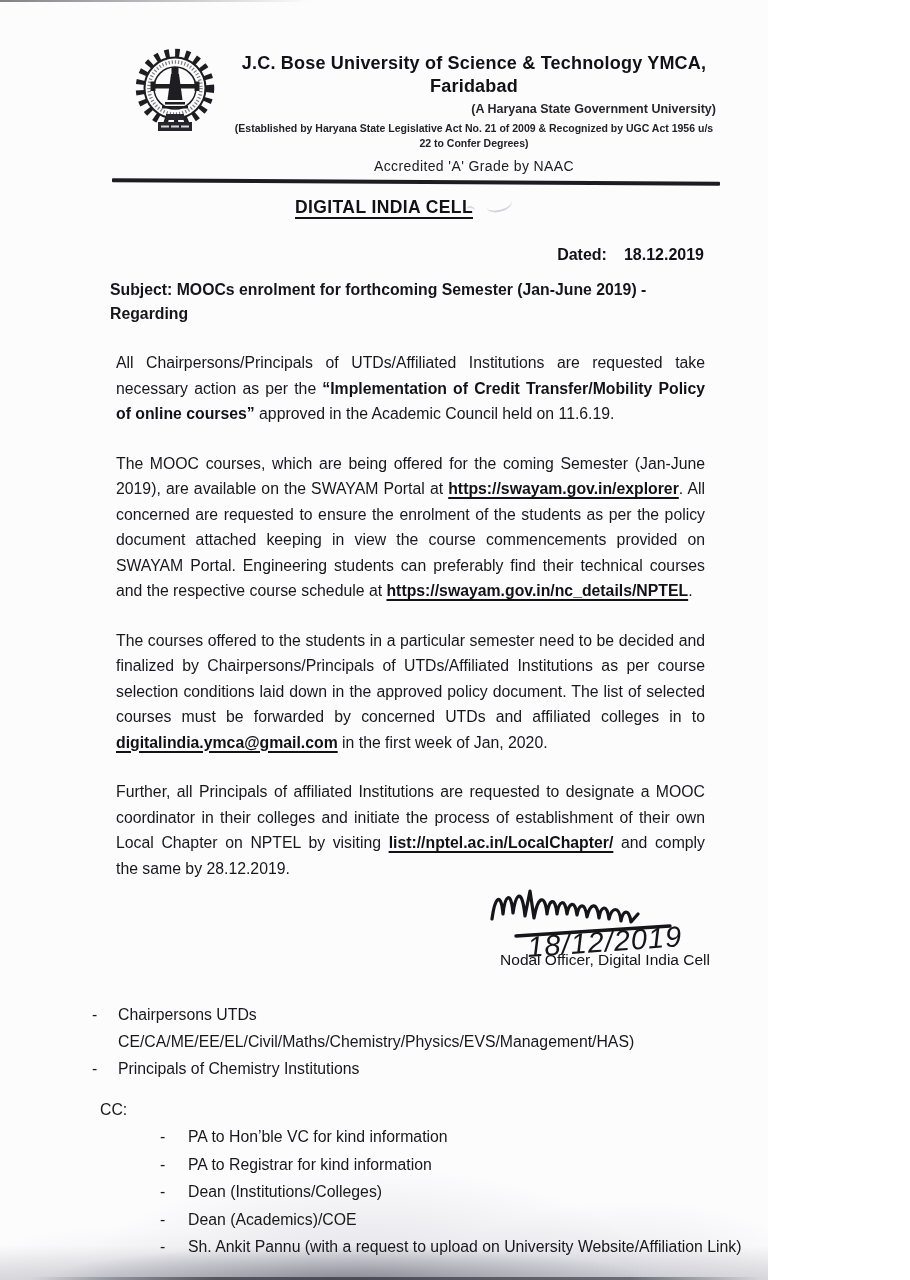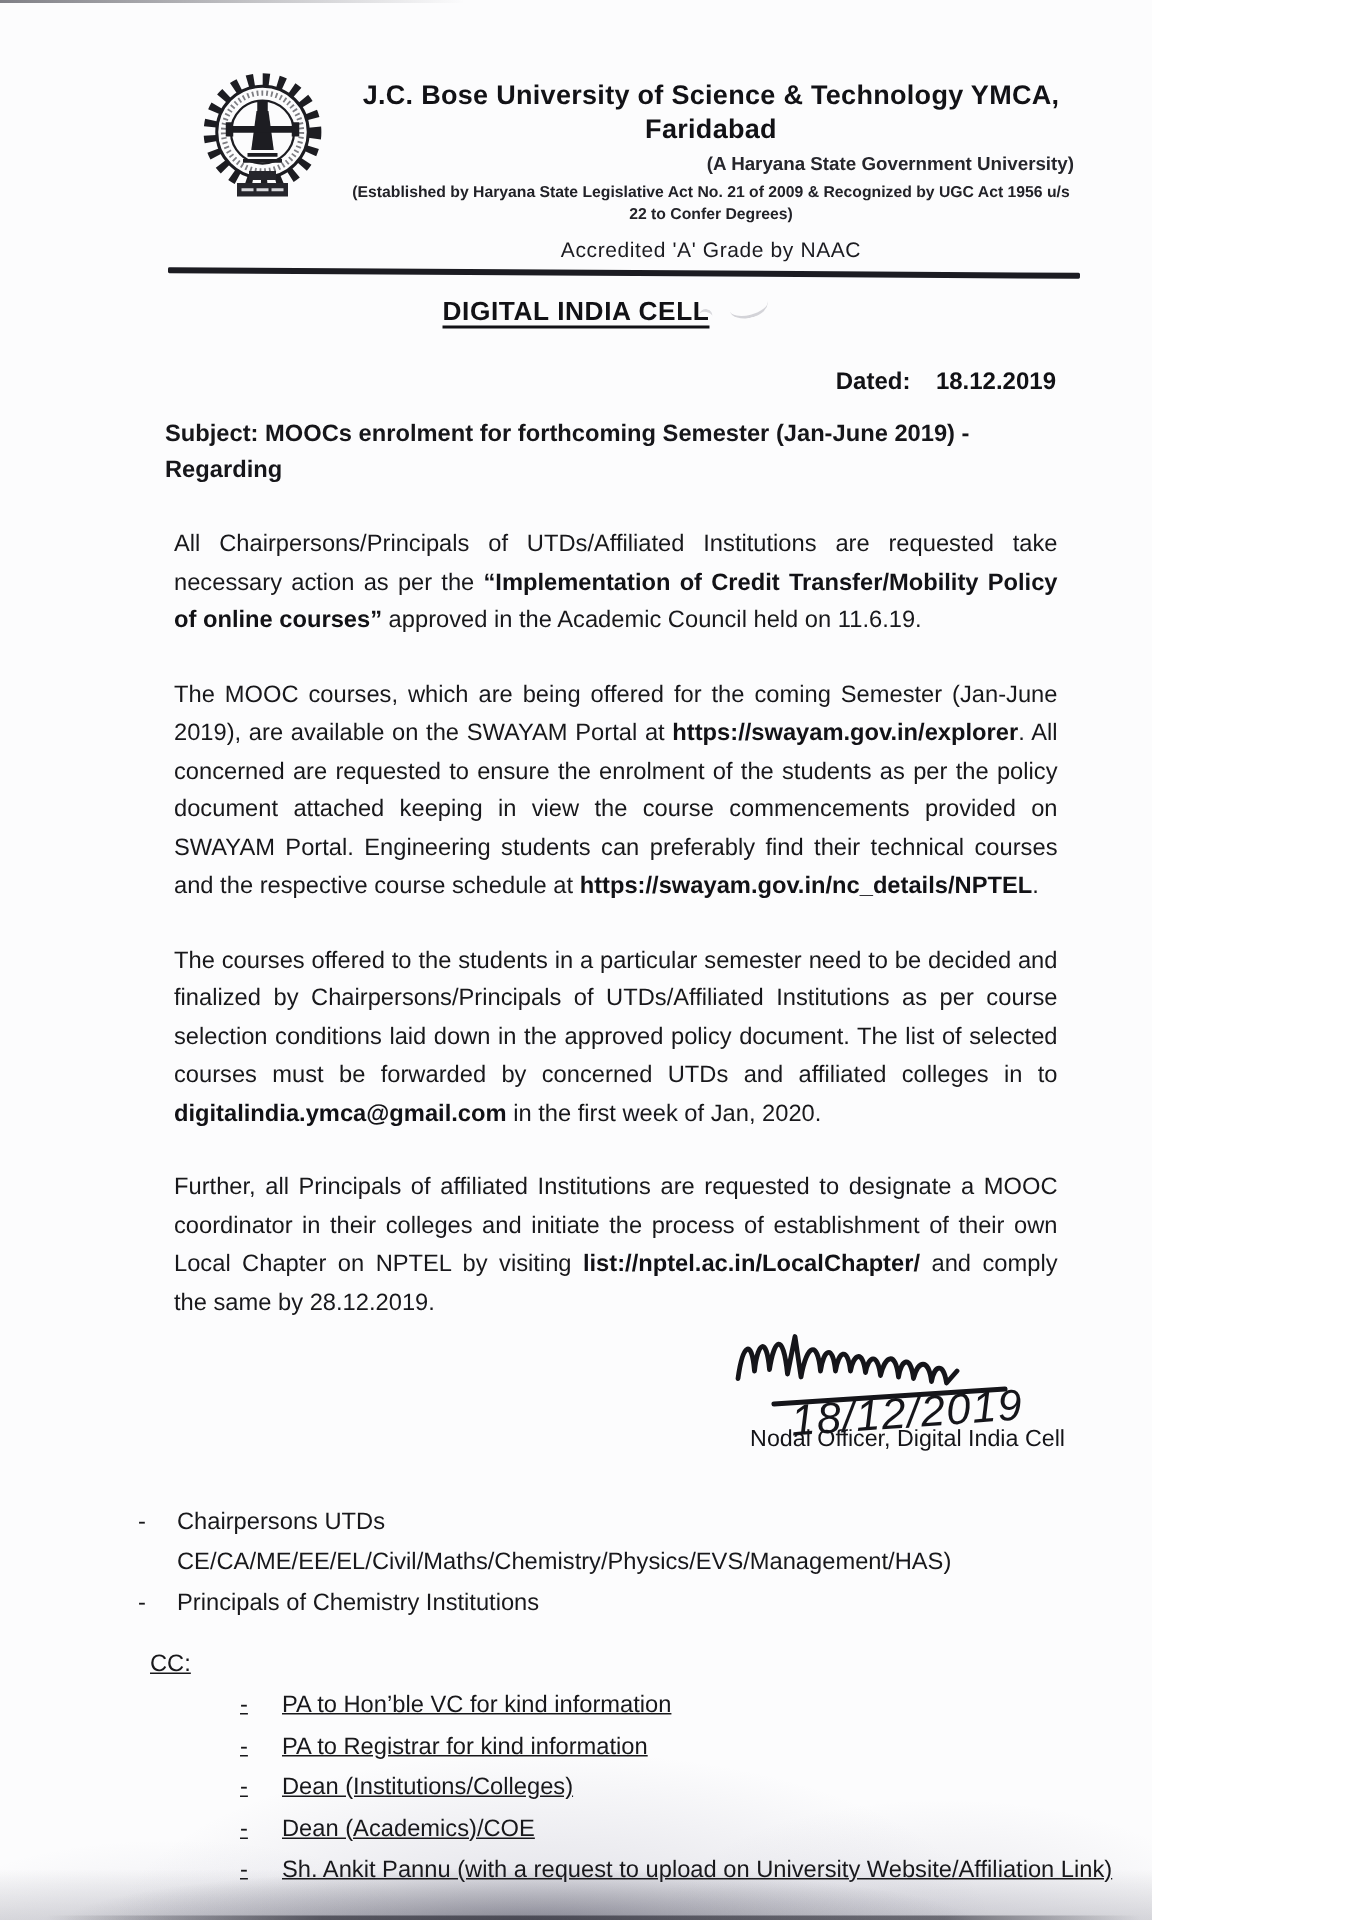--- a/index.html
+++ b/index.html
@@ -42,32 +42,32 @@
 
   .dated{margin:28px 64px 0 0;text-align:right;font-weight:700;font-size:16px;color:#121216;}
   .dated .val{margin-left:17px;}
 
   .subject{margin:14px 68px 0 110px;font-weight:700;font-size:15.8px;color:#16161a;line-height:24px;}
 
   .para{margin:24px 63px 0 116px;font-size:15.8px;line-height:25.5px;text-align:justify;color:#18181b;}
   .para.first{}
   .seg{font-weight:400;}
   .seg-bold{font-weight:700;color:#121216;}
-  .seg-link{font-weight:700;color:#121216;
+  .seg-link{font-weight:700;color:#121216;text-decoration:underline;
     text-decoration-thickness:1.5px;text-underline-offset:2.5px;}
 
   .sig-block{position:relative;width:286px;height:88px;margin:2px 52px 0 auto;}
   .sig-svg{position:absolute;inset:0;z-index:2;}
   .officer{position:absolute;bottom:2px;right:6px;z-index:1;font-size:15.5px;color:#141418;white-space:nowrap;}
 
   .dist-list{margin:30px 60px 0 92px;}
   .dist-row{display:flex;font-size:15.8px;line-height:27px;color:#18181b;}
   .marker{flex:none;width:26px;}
 
-  .cc-block{margin-top:14px;text-decoration:underline;}
+  .cc-block{margin-top:14px;}
   .cc-label{margin-left:100px;font-size:15.8px;line-height:27px;color:#18181b;}
   .cc-row{display:flex;margin-left:160px;font-size:15.8px;line-height:27.5px;color:#18181b;}
   .cc-marker{flex:none;width:28px;}
 </style>
 </head>
 <body>
 
 <div class="page">
   <div class="edge-top-line"></div>
 

